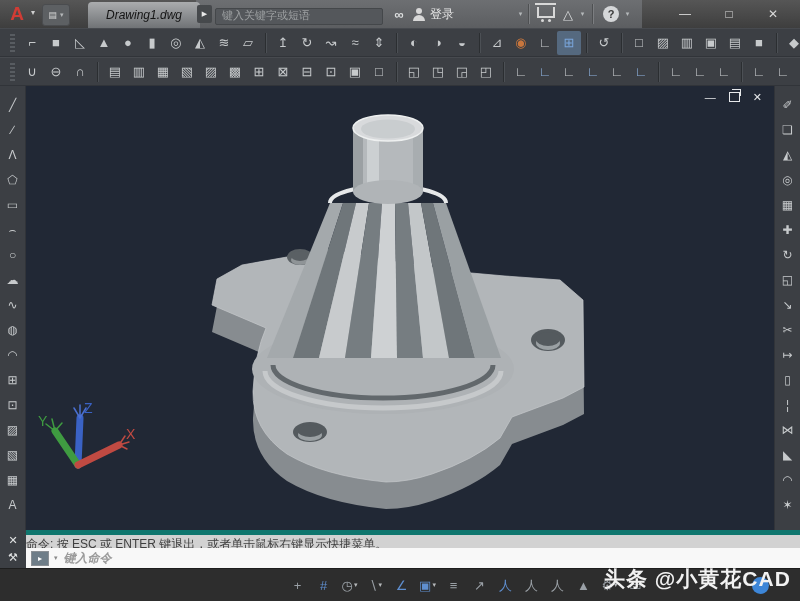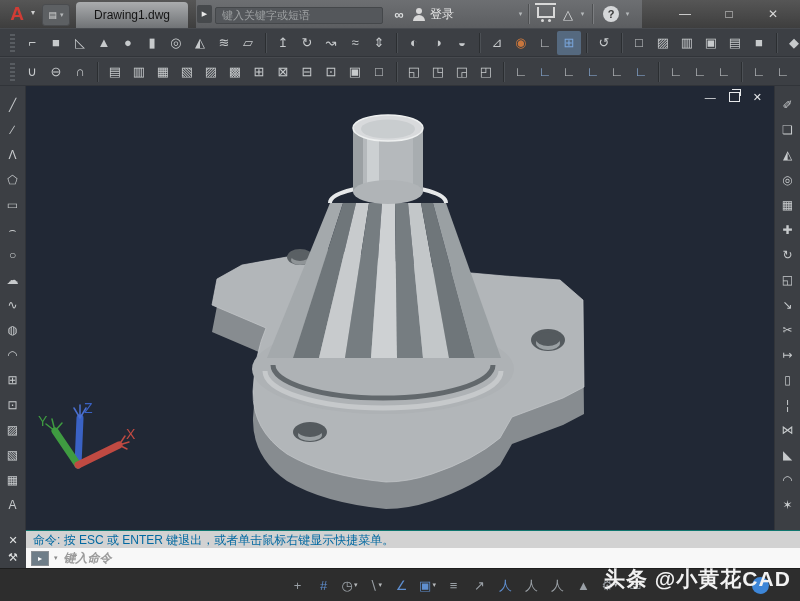--- a/index.html
+++ b/index.html
@@ -10,29 +10,29 @@
   .titlebar{position:absolute;left:0;top:0;width:800px;height:28px;
             background:linear-gradient(#565656,#3e3e3e);}
   .qat-panel{position:absolute;left:196px;top:0;width:446px;height:28px;
              background:linear-gradient(#6d6f72,#5c5e61);}
   .logo{position:absolute;left:5px;top:2px;width:24px;height:24px;
         color:#d03c35;font-size:19px;font-weight:bold;line-height:24px;text-align:center;}
   .logo-caret{position:absolute;left:31px;top:8px;color:#cfcfcf;font-size:8px;}
   .ws-btn{position:absolute;left:42px;top:4px;width:26px;height:20px;background:#5d6063;
           border:1px solid #4a4c4f;border-radius:3px;color:#d6d6d6;font-size:9px;
           display:flex;align-items:center;justify-content:center;gap:2px;}
-  .tab{position:absolute;left:76px;top:2px;width:112px;height:26px;
+  .tab{position:absolute;left:88px;top:2px;width:112px;height:26px;
        background:linear-gradient(#aaacae,#707376);border-radius:4px 4px 0 0;
-       color:#141414;font-size:12px;display:flex;align-items:center;justify-content:center;}
+       color:#141414;font-size:12px;display:flex;align-items:center;justify-content:center;font-style:italic;}
   .tab-menu{position:absolute;left:197px;top:5px;width:15px;height:18px;background:#46494c;
             border-radius:2px;color:#e8e8e8;font-size:7px;display:flex;align-items:center;justify-content:center;}
   .search{position:absolute;left:215px;top:5px;width:168px;height:17px;}
   .search input{width:100%;height:100%;box-sizing:border-box;background:#54575b;
                 border:1px solid #44474a;border-radius:2px;color:#c8cbcd;font-size:11px;
-                padding:0 6px;font-family:Liberation Serif, serif;outline:none;}
+                padding:0 6px;font-family:Liberation Mono, monospace;outline:none;}
   .search input::placeholder{color:#9da0a2;}
   .tb-ic{position:absolute;top:0;height:28px;display:flex;align-items:center;justify-content:center;
          color:#dcdedf;}
   .person{width:12px;height:13px;position:relative;}
   .person::before{content:'';position:absolute;left:3px;top:0;width:6px;height:6px;border-radius:50%;background:#d8d8d8;}
   .person::after{content:'';position:absolute;left:0;top:7px;width:12px;height:6px;border-radius:6px 6px 0 0;background:#d8d8d8;}
   .signin{position:absolute;left:430px;top:0;height:28px;display:flex;align-items:center;
           color:#e4e4e4;font-size:12px;}
   .cart{width:14px;height:9px;border:2px solid #d8d8d8;border-top:none;position:relative;margin-top:-4px;}
   .cart::before{content:'';position:absolute;left:-4px;top:-4px;width:21px;height:2px;background:#d8d8d8;}
@@ -69,22 +69,22 @@
   .doc-controls{position:absolute;right:12px;top:5px;display:flex;gap:13px;align-items:center;z-index:5;}
   .doc-controls span{color:#e6e8ea;font-size:11px;line-height:12px;}
   .restore-box{width:9px;height:8px;border:1px solid #e6e8ea;position:relative;display:inline-block;}
   .restore-box::before{content:'';position:absolute;left:2px;top:-4px;width:8px;height:6px;
                        border-top:1px solid #e6e8ea;border-right:1px solid #e6e8ea;}
   
   .cmd-col{position:absolute;left:0;top:530px;width:26px;height:38px;background:#3c3f44;
            display:flex;flex-direction:column;align-items:center;justify-content:space-around;padding:2px 0;box-sizing:border-box;}
   .cmd-col span{color:#e0e2e3;font-size:11px;}
   .cmd-history{position:absolute;left:26px;top:530px;width:774px;height:18px;background:#d2d2d2;
-               border-top:1px solid #0f766e;color:#0369a1;font-size:12px;line-height:18px;
-               padding-left:7px;box-sizing:border-box;white-space:nowrap;overflow:hidden;}
+               border-top:5px solid #0f766e;color:#404040;font-size:12px;line-height:18px;
+               box-sizing:border-box;white-space:nowrap;overflow:hidden;}
   .cmd-input{position:absolute;left:26px;top:548px;width:774px;height:20px;background:#f8f8f8;
              display:flex;align-items:center;gap:4px;padding-left:5px;box-sizing:border-box;}
   .prompt-box{width:16px;height:13px;background:#6e7d88;border:1px solid #8a8f94;color:#fff;
               font-size:8px;display:flex;align-items:center;justify-content:center;flex:none;}
   .cmd-input input{border:none;background:transparent;outline:none;font-size:12px;width:400px;
                    font-family:"Liberation Sans",sans-serif;color:#555;font-weight:bold;}
   .cmd-input input::placeholder{color:#9a9a9a;font-style:italic;}
   
   .statusbar{position:absolute;left:0;top:568px;width:800px;height:33px;background:#2d2d2d;
              border-top:1px solid #1e1e1e;display:flex;align-items:center;

